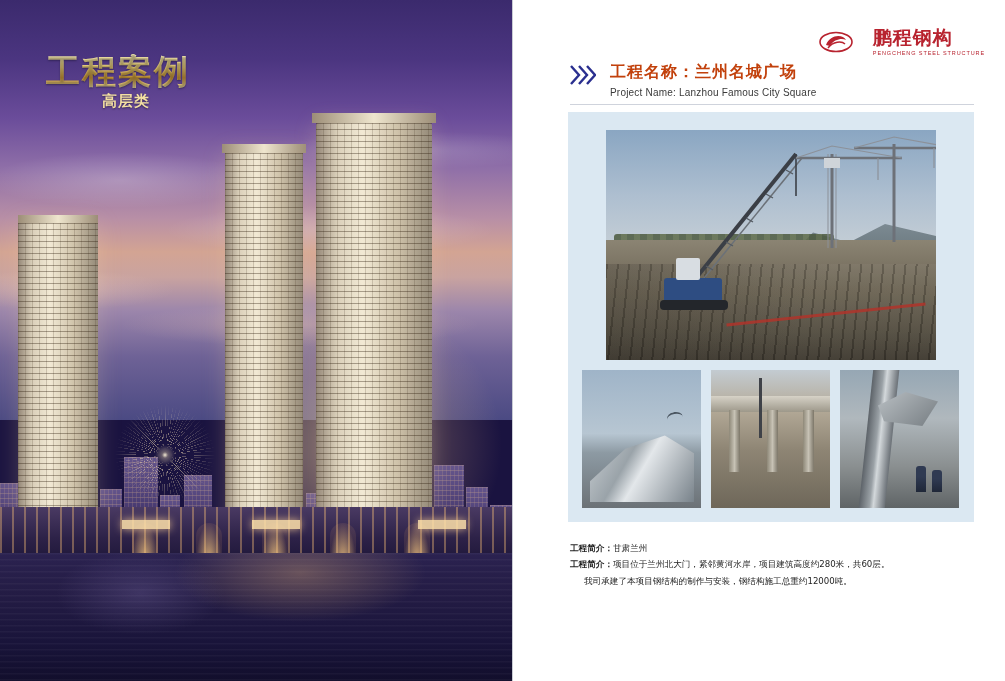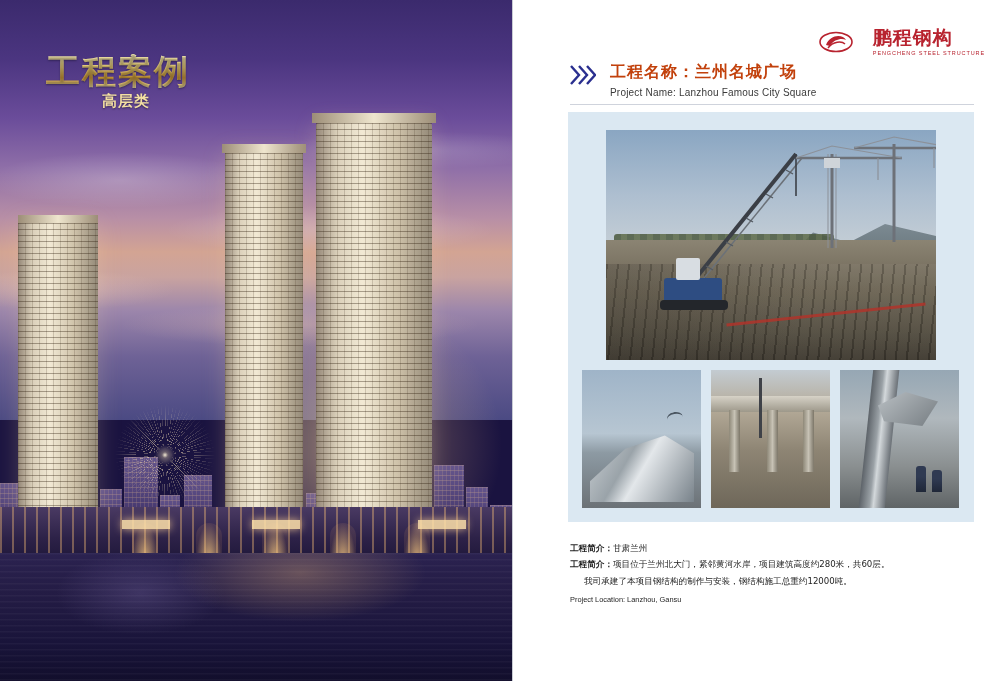--- a/index.html
+++ b/index.html
@@ -560,17 +560,16 @@
     </div>
 
     <div class="cap-wrap">
       <div class="cap-cn">
         <b>工程简介：</b><span>甘肃兰州</span>
       </div>
       <div class="cap-cn">
         <b>工程简介：</b><span>项目位于兰州北大门，紧邻黄河水岸，项目建筑高度约280米，共60层。</span>
       </div>
       <div class="cap-cn cap-indent">我司承建了本项目钢结构的制作与安装，钢结构施工总重约12000吨。</div>
-      <div class="cap-en">Project Location: Lanzhou, Gansu</div>
     </div>
 
   </div>
 </div>
 
 </body></html>

